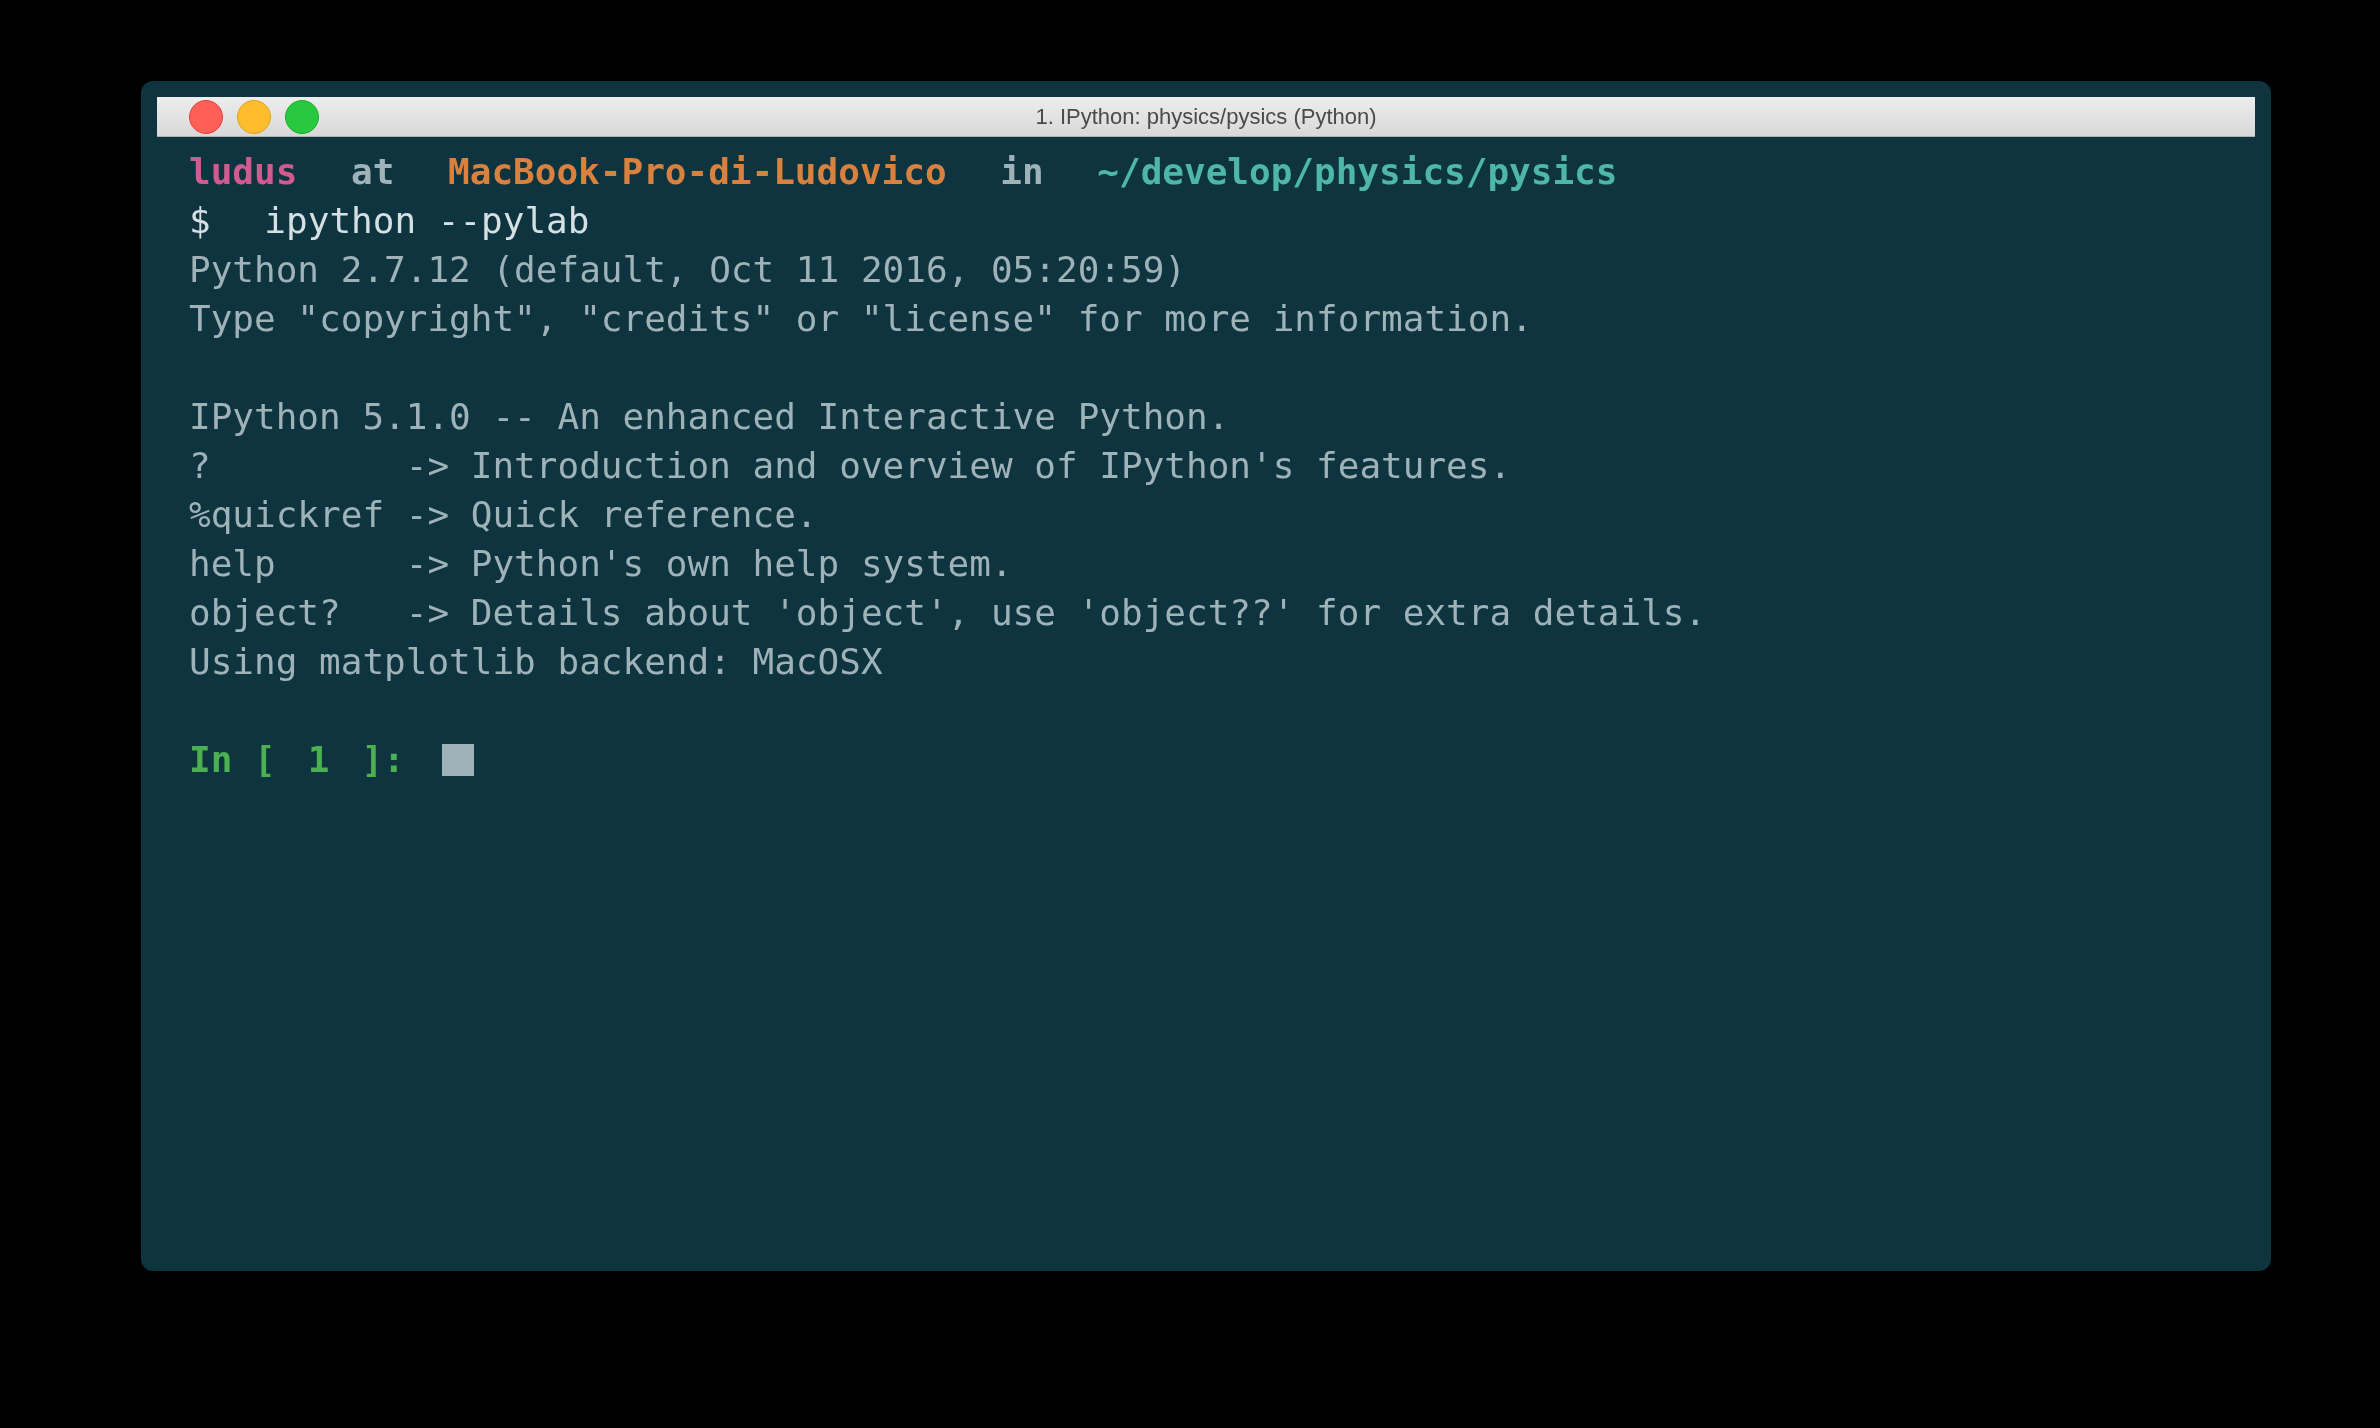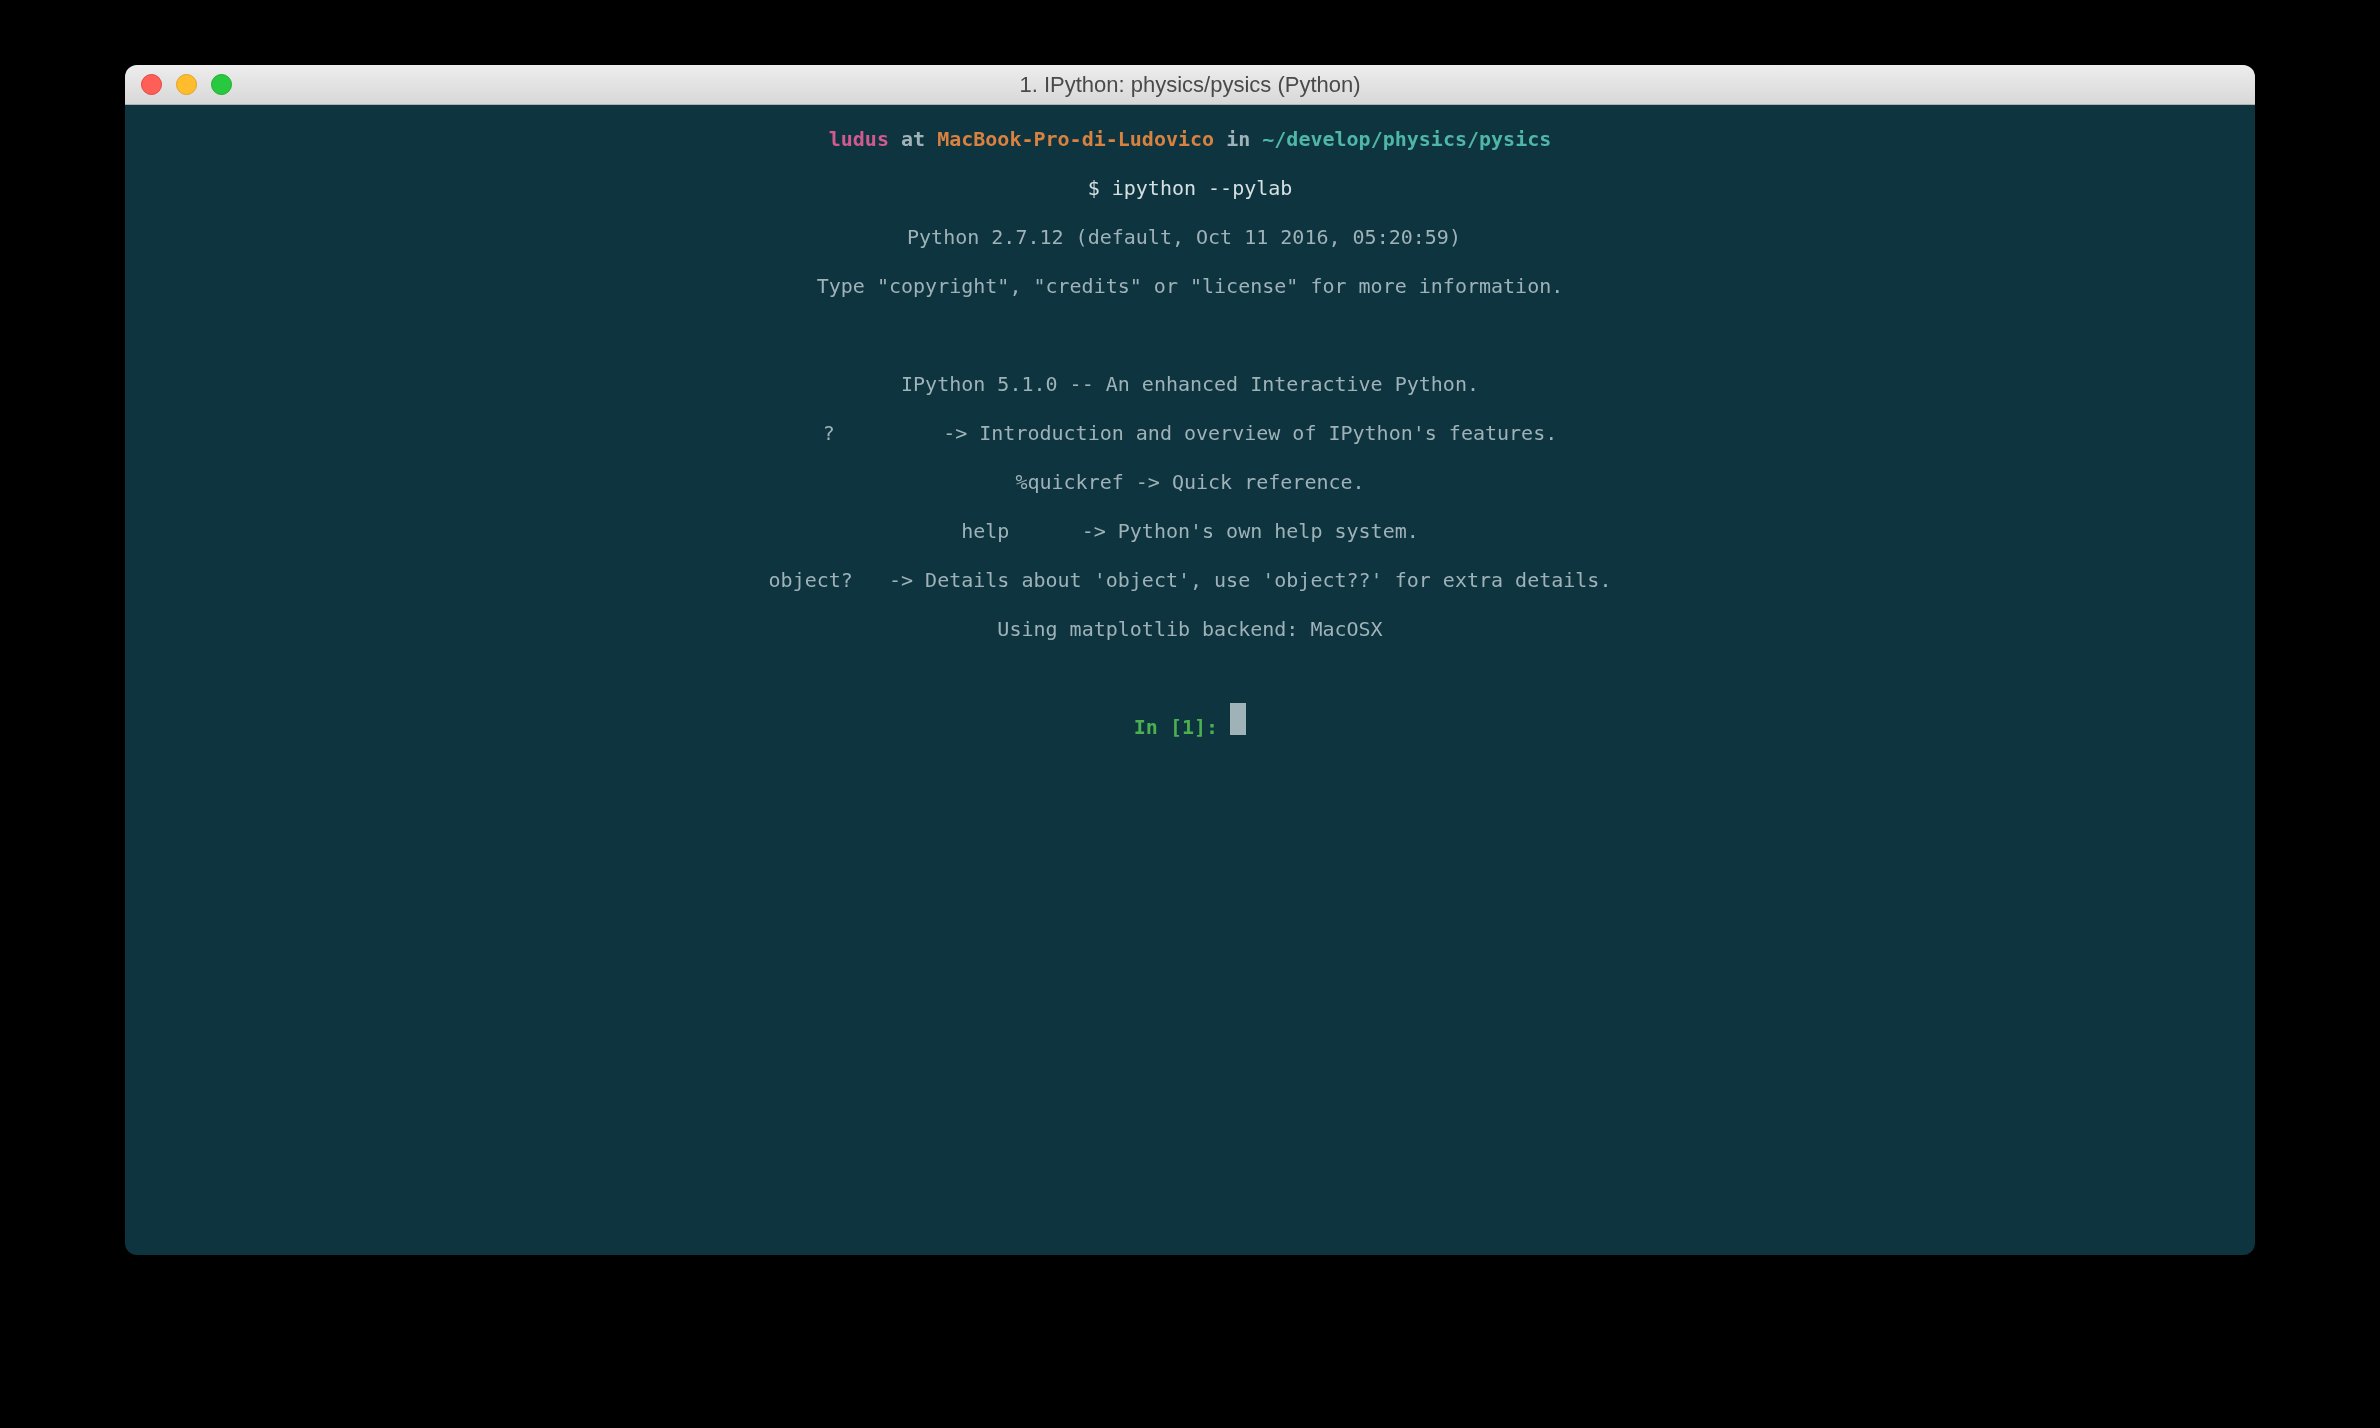--- a/index.html
+++ b/index.html
@@ -1,17 +1,17 @@
 <!DOCTYPE html>
 <html><head>
   <meta charset="utf-8">
   <style>
     * {
       margin: 0;
-      padding: 0;
+      padding: 16px;
       box-sizing: border-box;
     }
     body {
       background: #000;
       width: 2380px;
       height: 1428px;
       display: flex;
       align-items: flex-start;
       justify-content: center;
       padding-top: 65px;
@@ -50,25 +50,24 @@
       position: absolute;
       left: 50%;
       transform: translateX(-50%);
       font-family: -apple-system, "Helvetica Neue", Arial, sans-serif;
       font-size: 22px;
       color: #4a4a4a;
     }
     .terminal-body {
       padding: 10px 16px;
       font-family: "Menlo", "Monaco", "Consolas", monospace;
-      font-size: 20px;
+      font-size: 36px;
       line-height: 49px;
       color: #9fb2b8;
       white-space: pre;
-      text-align: center;
     }
     .c-magenta { color: #d35a8f; font-weight: bold; }
     .c-orange { color: #d98240; font-weight: bold; }
     .c-teal { color: #4fb7a8; font-weight: bold; }
     .c-green { color: #4caf50; font-weight: bold; }
     .c-white { color: #d6e0e3; }
     .c-gray { color: #9fb2b8; }
     .c-fg { color: #9fb2b8; font-weight: bold;}
     .cursor {
       display: inline-block;

